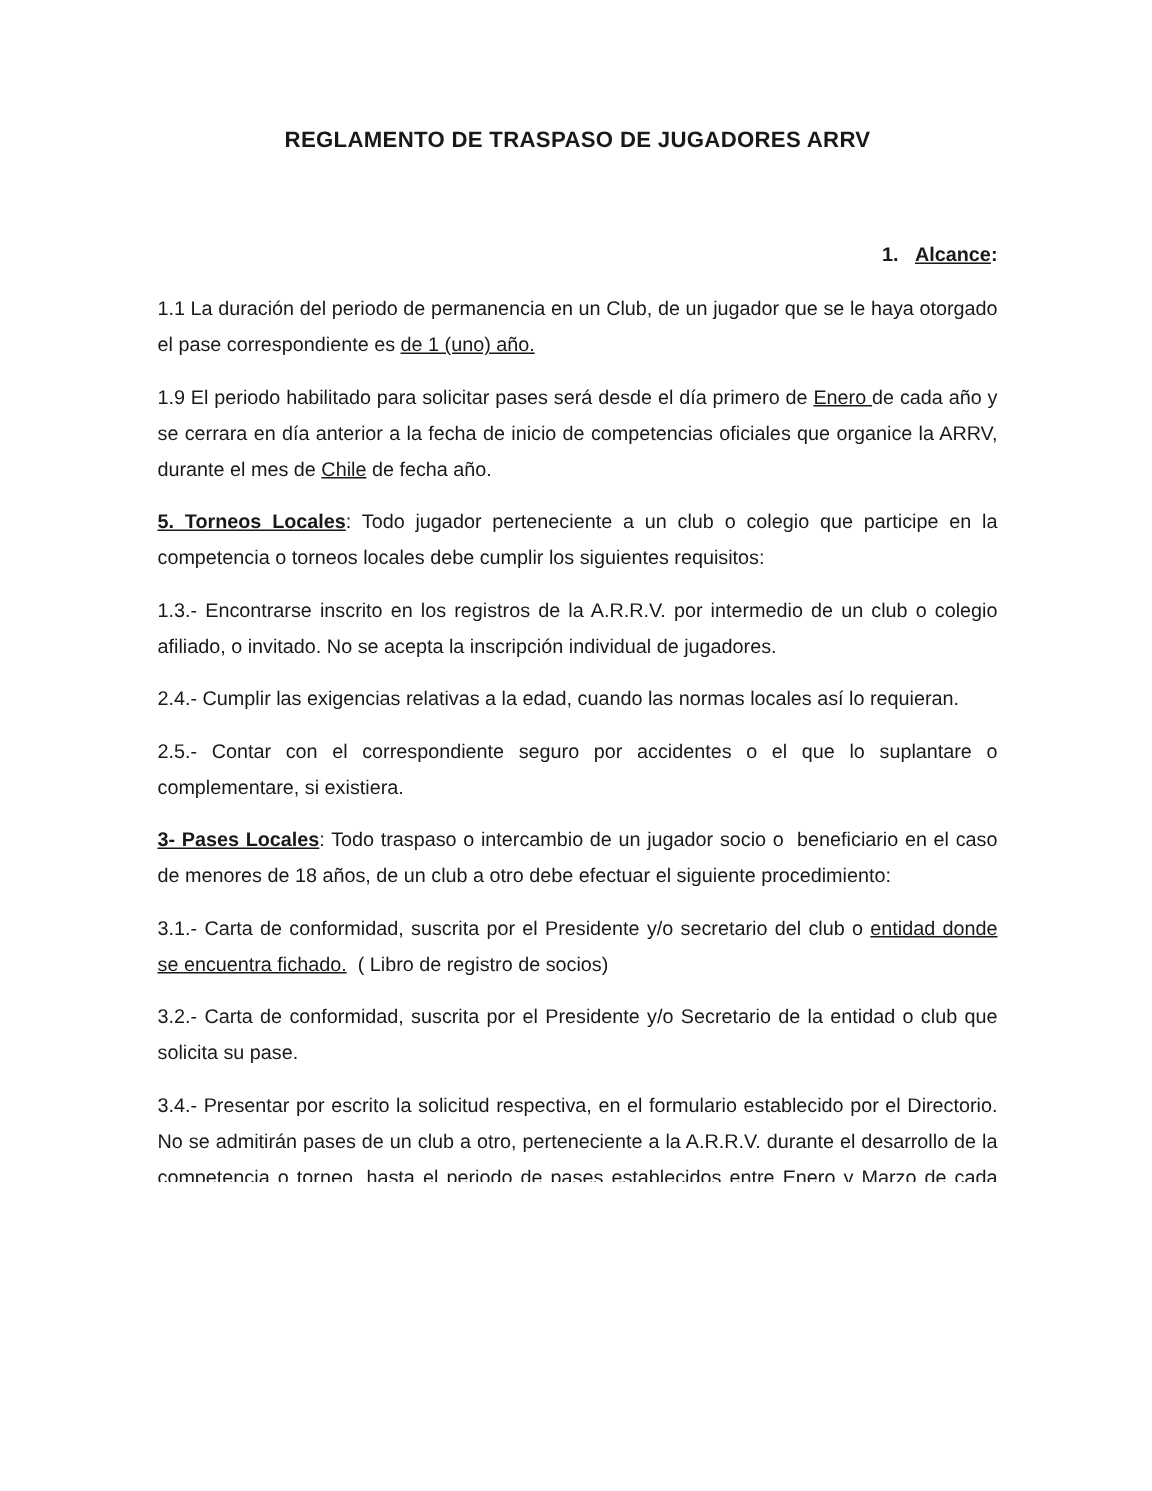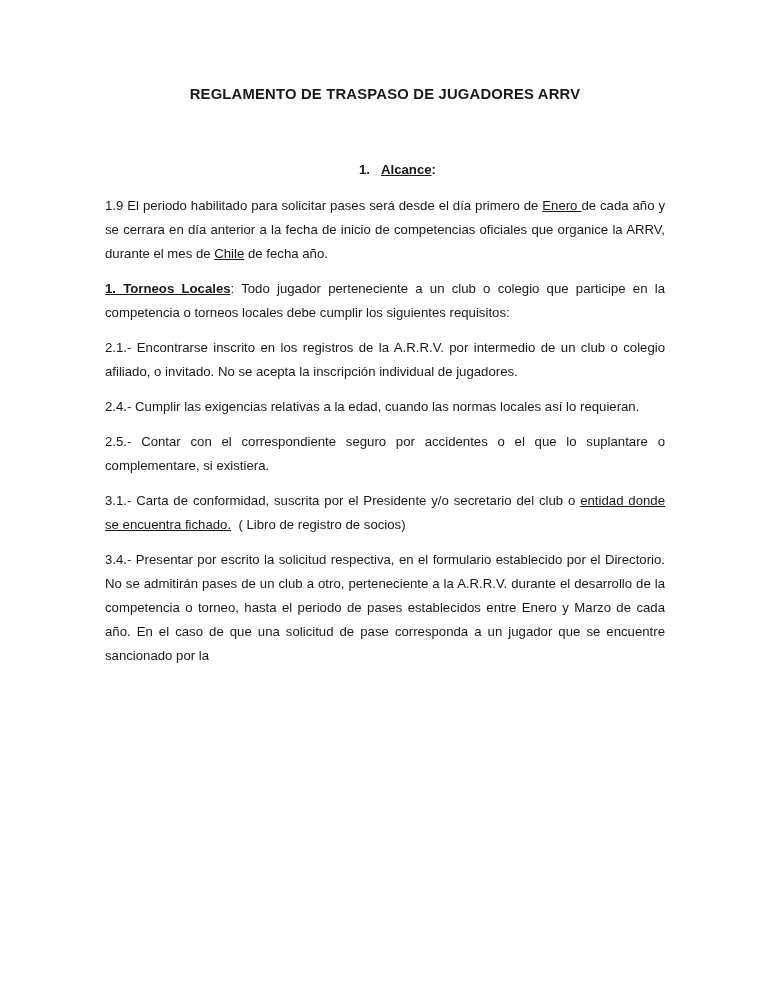--- a/index.html
+++ b/index.html
@@ -27,34 +27,37 @@
     letter-spacing: 0.2px;
     margin: 0 0 56px 0;
   }
   .doc-body .para {
     text-align: justify;
     line-height: 24px;
     margin: 0 0 11px 0;
   }
   .doc-body .para.list-item {
     padding-left: 25px;
-    text-align: center;
+    text-align: right;
     margin-bottom: 12px;
   }
   .run-bold { font-weight: bold; }
   .run-underline { text-decoration: underline; }
 </style>
 </head>
 <body>
 
 <div class="page">
   <h1 class="doc-title">REGLAMENTO DE TRASPASO DE JUGADORES ARRV</h1>
   <div class="doc-body">
       <p class="para list-item"><span class="run-bold">1.&nbsp;&nbsp;&nbsp;</span><span class="run-bold run-underline">Alcance</span><span class="run-bold">:</span></p>
+      <p class="para"><span>1.1 La duración del periodo de permanencia en un Club, de un jugador que se le haya otorgado el pase correspondiente es </span><span class="run-underline">de 1 (uno) año.</span></p>
       <p class="para"><span>1.9 El periodo habilitado para solicitar pases será desde el día primero de </span><span class="run-underline">Enero </span><span>de cada año y se cerrara en día anterior a la fecha de inicio de competencias oficiales que organice la ARRV, durante el mes de </span><span class="run-underline">Chile</span><span> de fecha año.</span></p>
-      <p class="para"><span class="run-bold run-underline">1. Torneos Locales</span><span>: Todo jugador perteneciente a un club o colegio que participe en la competencia o torneos locales debe cumplir los siguientes requisitos:</span></p>
-      <p class="para"><span>2.1.- Encontrarse inscrito en los registros de la A.R.R.V. por intermedio de un club o colegio afiliado, o invitado. No se acepta la inscripción individual de jugadores.</span></p>
+      <p class="para"><span class="run-bold run-underline">5. Torneos Locales</span><span>: Todo jugador perteneciente a un club o colegio que participe en la competencia o torneos locales debe cumplir los siguientes requisitos:</span></p>
+      <p class="para"><span>1.3.- Encontrarse inscrito en los registros de la A.R.R.V. por intermedio de un club o colegio afiliado, o invitado. No se acepta la inscripción individual de jugadores.</span></p>
       <p class="para"><span>2.4.- Cumplir las exigencias relativas a la edad, cuando las normas locales así lo requieran.</span></p>
       <p class="para"><span>2.5.- Contar con el correspondiente seguro por accidentes o el que lo suplantare o complementare, si existiera.</span></p>
+      <p class="para"><span class="run-bold run-underline">3- Pases Locales</span><span>: Todo traspaso o intercambio de un jugador socio o&nbsp; beneficiario en el caso de menores de 18 años, de un club a otro debe efectuar el siguiente procedimiento:</span></p>
       <p class="para"><span>3.1.- Carta de conformidad, suscrita por el Presidente y/o secretario del club o </span><span class="run-underline">entidad donde se encuentra fichado.</span><span>&nbsp; ( Libro de registro de socios)</span></p>
+      <p class="para"><span>3.2.- Carta de conformidad, suscrita por el Presidente y/o Secretario de la entidad o club que solicita su pase.</span></p>
       <p class="para"><span>3.4.- Presentar por escrito la solicitud respectiva, en el formulario establecido por el Directorio. No se admitirán pases de un club a otro, perteneciente a la A.R.R.V. durante el desarrollo de la competencia o torneo, hasta el periodo de pases establecidos entre Enero y Marzo de cada año. En el caso de que una solicitud de pase corresponda a un jugador que se encuentre sancionado por la</span></p>
     </div>
 </div>
 
 </body></html>

